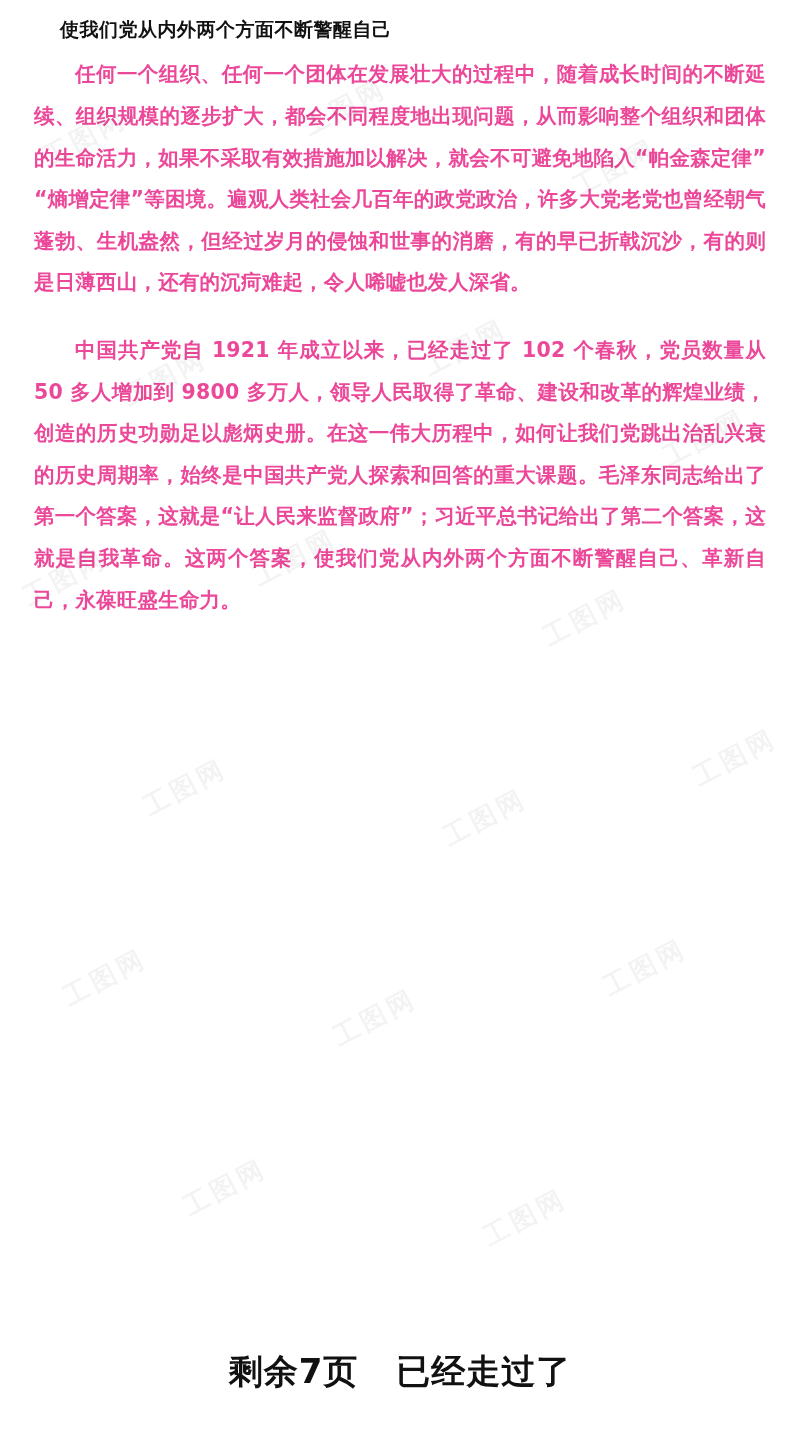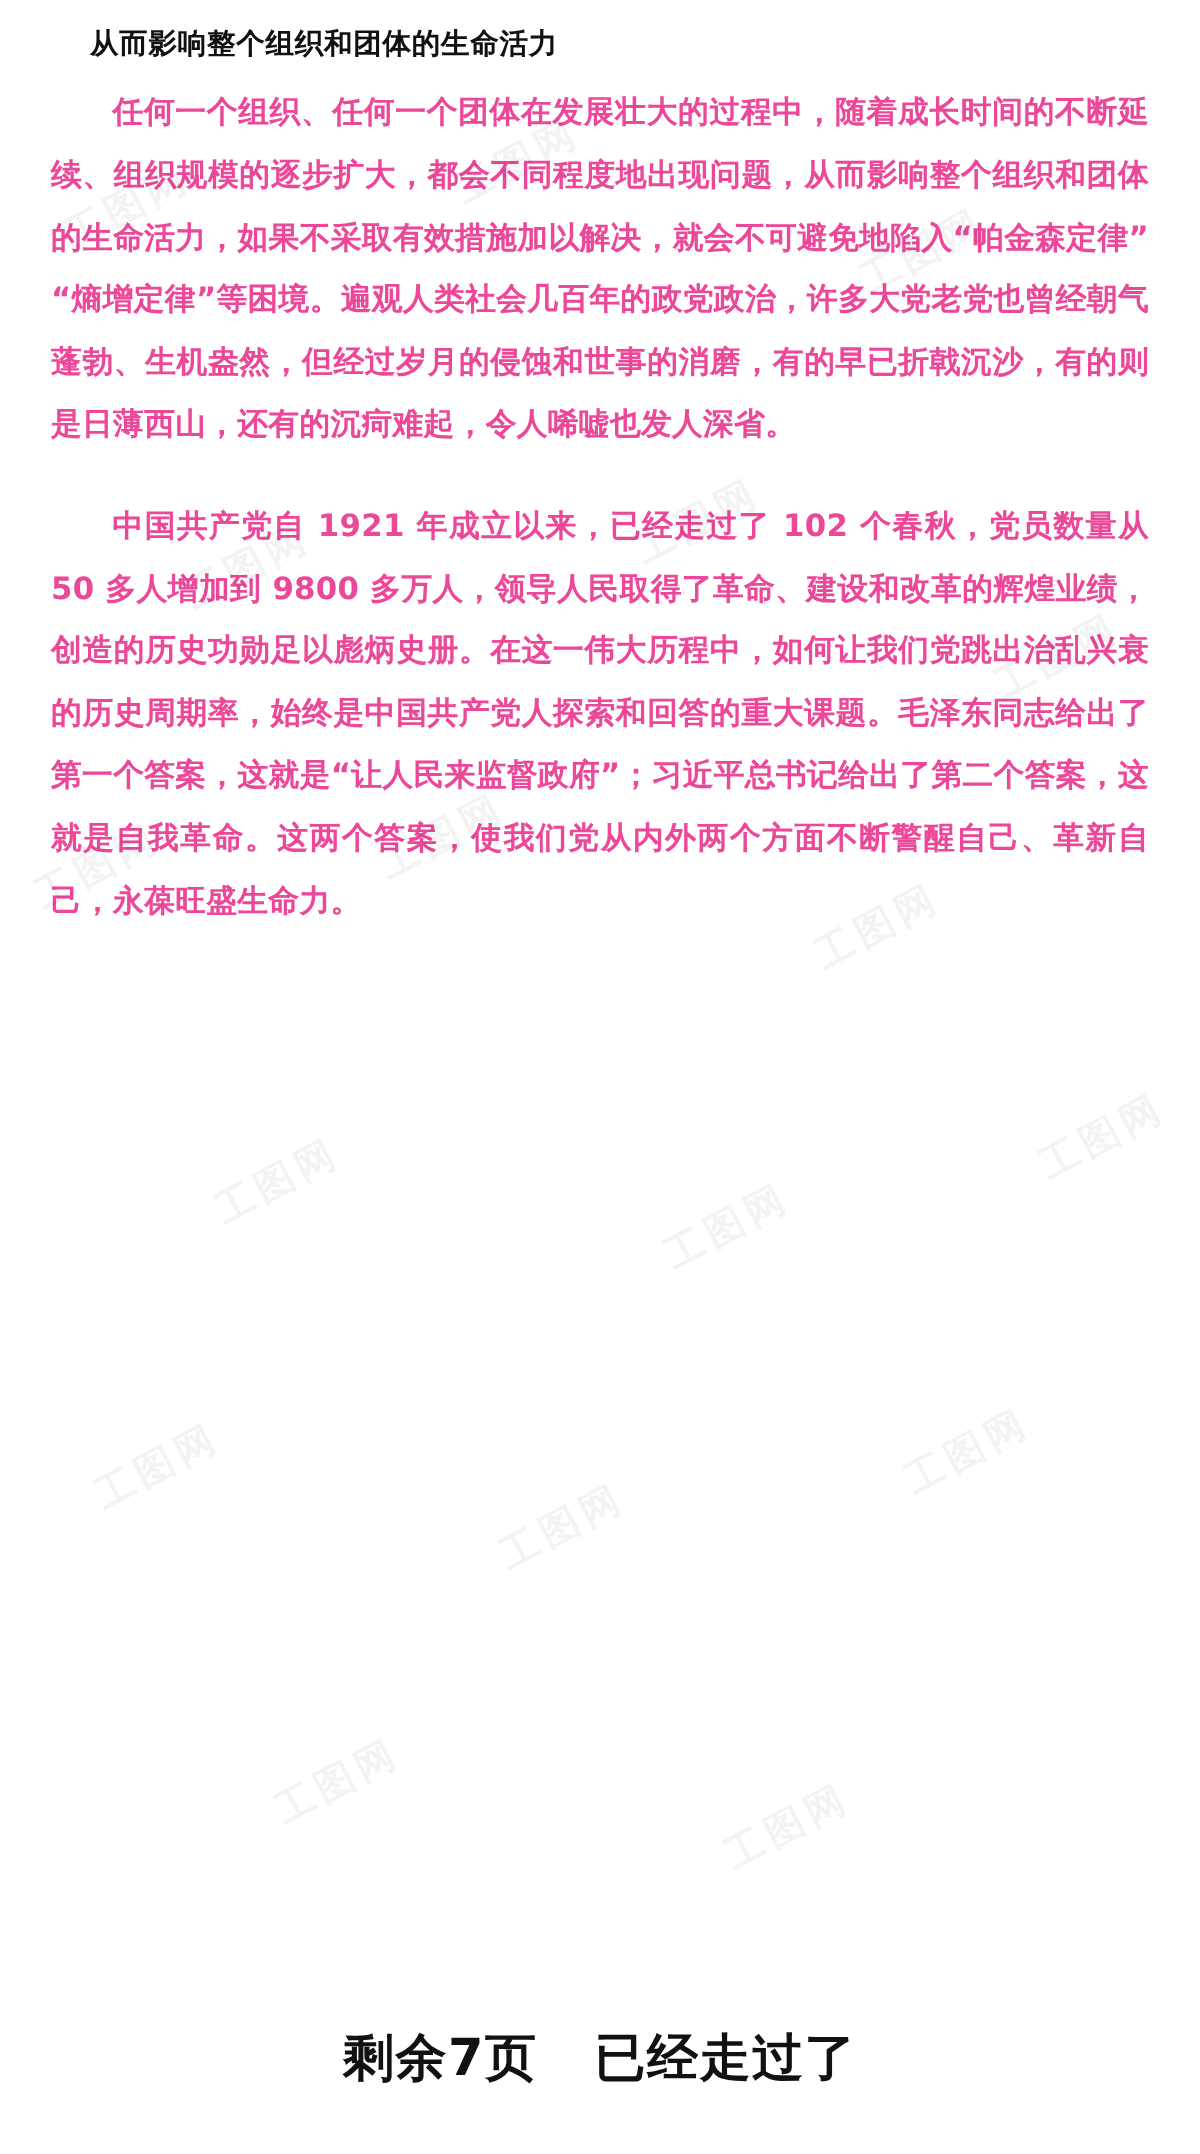--- a/index.html
+++ b/index.html
@@ -96,21 +96,21 @@
     color: #111111;
     letter-spacing: 1px;
   }
 </style>
 </head>
 <body>
 
 <div class="page">
 
   <div class="doc-body">
-    <h1 class="doc-title">从而影响整个组织和团体的生命活力</h1>
+    <h1 class="doc-title">使我们党从内外两个方面不断警醒自己</h1>
     <p class="doc-para">任何一个组织、任何一个团体在发展壮大的过程中，随着成长时间的不断延续、组织规模的逐步扩大，都会不同程度地出现问题，从而影响整个组织和团体的生命活力，如果不采取有效措施加以解决，就会不可避免地陷入“帕金森定律”“熵增定律”等困境。遍观人类社会几百年的政党政治，许多大党老党也曾经朝气蓬勃、生机盎然，但经过岁月的侵蚀和世事的消磨，有的早已折戟沉沙，有的则是日薄西山，还有的沉疴难起，令人唏嘘也发人深省。</p>
     <p class="doc-para">中国共产党自 1921 年成立以来，已经走过了 102 个春秋，党员数量从 50 多人增加到 9800 多万人，领导人民取得了革命、建设和改革的辉煌业绩，创造的历史功勋足以彪炳史册。在这一伟大历程中，如何让我们党跳出治乱兴衰的历史周期率，始终是中国共产党人探索和回答的重大课题。毛泽东同志给出了第一个答案，这就是“让人民来监督政府”；习近平总书记给出了第二个答案，这就是自我革命。这两个答案，使我们党从内外两个方面不断警醒自己、革新自己，永葆旺盛生命力。</p>
   </div>
 
   <div class="watermark-layer">
     <span class="wm" style="left:40px;  top:120px;">工图网</span>
     <span class="wm" style="left:300px; top:90px;">工图网</span>
     <span class="wm" style="left:570px; top:150px;">工图网</span>
     <span class="wm" style="left:120px; top:360px;">工图网</span>
     <span class="wm" style="left:420px; top:330px;">工图网</span>

